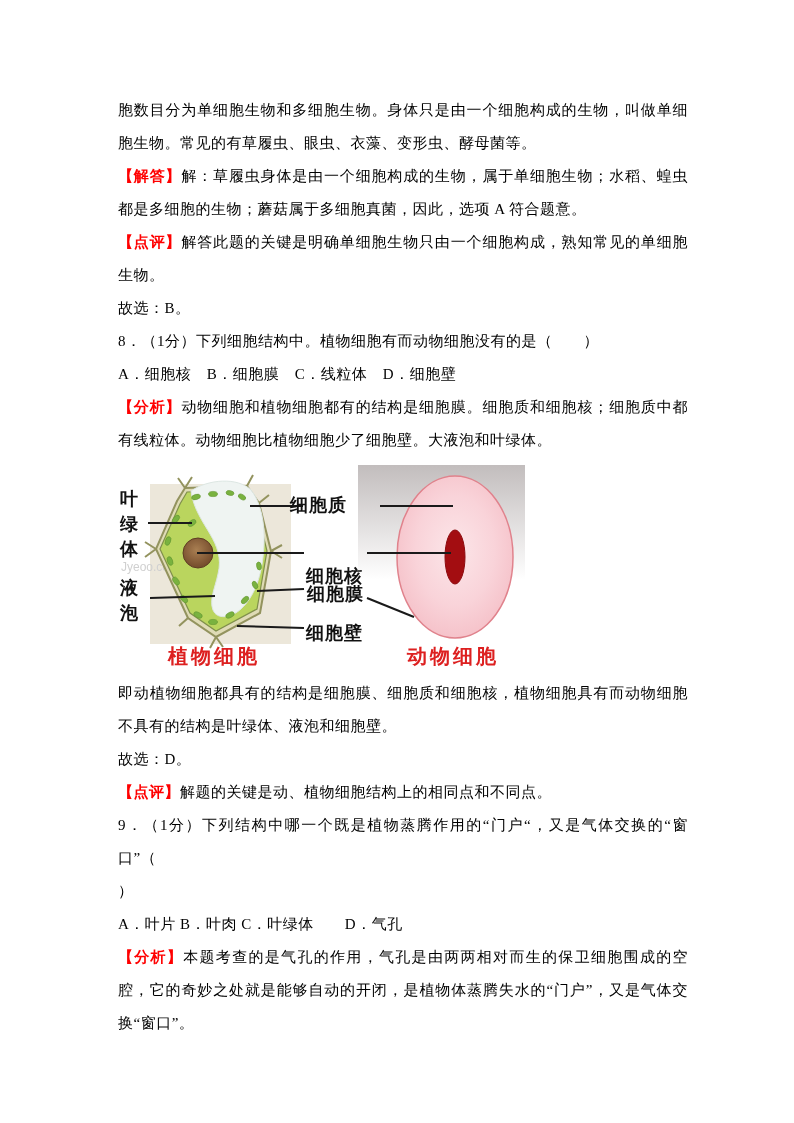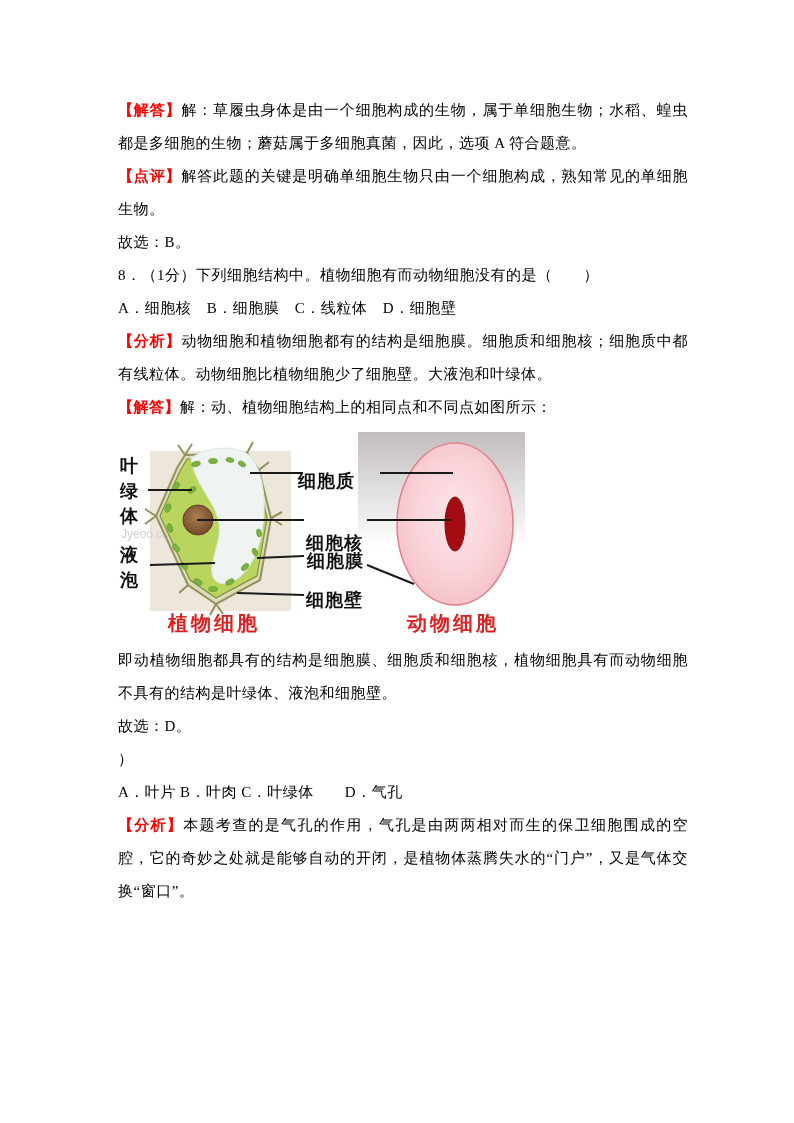--- a/index.html
+++ b/index.html
@@ -56,28 +56,28 @@
     color:#dd2020; letter-spacing:3px;
     white-space:nowrap;
   }
 </style>
 </head>
 <body>
 
 <div class="page">
   <div class="content">
 
+    <p><span>胞数目分为单细胞生物和多细胞生物。身体只是由一个细胞构成的生物，叫做单细胞生物。常见的有草履虫、眼虫、衣藻、变形虫、酵母菌等。</span></p>
     <p><span class="tag">【解答】</span><span>解：草履虫身体是由一个细胞构成的生物，属于单细胞生物；水稻、蝗虫都是多细胞的生物；蘑菇属于多细胞真菌，因此，选项 A 符合题意。</span></p>
     <p><span class="tag">【点评】</span><span>解答此题的关键是明确单细胞生物只由一个细胞构成，熟知常见的单细胞生物。</span></p>
     <p>故选：B。</p>
 
     <p class="qgap">8．（1分）下列细胞结构中。植物细胞有而动物细胞没有的是（　　）</p>
     <p>A．细胞核　B．细胞膜　C．线粒体　D．细胞壁</p>
     <p><span class="tag">【分析】</span><span>动物细胞和植物细胞都有的结构是细胞膜。细胞质和细胞核；细胞质中都有线粒体。动物细胞比植物细胞少了细胞壁。大液泡和叶绿体。</span></p>
-    <p><span class="tag">【解答】</span><span>解：动、植物细胞结构上的相同点和不同点如图所示：</span></p>
 
     <div class="figure">
       <svg width="407" height="220" viewBox="0 0 407 220">
         <defs>
           <radialGradient id="pinkGrad" cx="50%" cy="46%" r="62%">
             <stop offset="0%" stop-color="#fce6e9"></stop>
             <stop offset="55%" stop-color="#f9d3d9"></stop>
             <stop offset="100%" stop-color="#f4bcc4"></stop>
           </radialGradient>
           <radialGradient id="nucGrad" cx="45%" cy="40%" r="65%">
@@ -133,29 +133,31 @@
           <line x1="79" y1="96" x2="186" y2="96"></line>
           <line x1="249" y1="96" x2="333" y2="96"></line>
           <line x1="139" y1="134" x2="186" y2="132"></line>
           <line x1="249" y1="141" x2="296" y2="160"></line>
           <line x1="119" y1="169" x2="186" y2="171"></line>
         </g>
       </svg>
 
       <div class="vlabel" style="top:30px;">叶绿体</div>
       <div class="vlabel" style="top:119px;">液泡</div>
-      <div class="flabel" style="left:180px; top:36px;margin-top:9px;">细胞质</div>
+      <div class="flabel" style="left:172px; top:36px;">细胞质</div>
       <div class="flabel" style="left:188px; top:85px;margin-top:22px;">细胞核</div>
       <div class="flabel" style="left:189px; top:125px;">细胞膜</div>
       <div class="flabel" style="left:188px; top:164px;">细胞壁</div>
       <div class="fcaption" style="left:50px; top:186px;">植物细胞</div>
       <div class="fcaption" style="left:289px; top:186px;">动物细胞</div>
     </div>
 
     <p>即动植物细胞都具有的结构是细胞膜、细胞质和细胞核，植物细胞具有而动物细胞不具有的结构是叶绿体、液泡和细胞壁。</p>
     <p>故选：D。</p>
+    <p><span class="tag">【点评】</span><span>解题的关键是动、植物细胞结构上的相同点和不同点。</span></p>
 
+    <p class="qgap">9．（1分）下列结构中哪一个既是植物蒸腾作用的“门户“，又是气体交换的“窗口”（</p>
     <p>）</p>
     <p>A．叶片 B．叶肉 C．叶绿体　　D．气孔</p>
     <p><span class="tag">【分析】</span><span>本题考查的是气孔的作用，气孔是由两两相对而生的保卫细胞围成的空腔，它的奇妙之处就是能够自动的开闭，是植物体蒸腾失水的“门户”，又是气体交换“窗口”。</span></p>
 
   </div>
 </div>
 
 </body></html>

